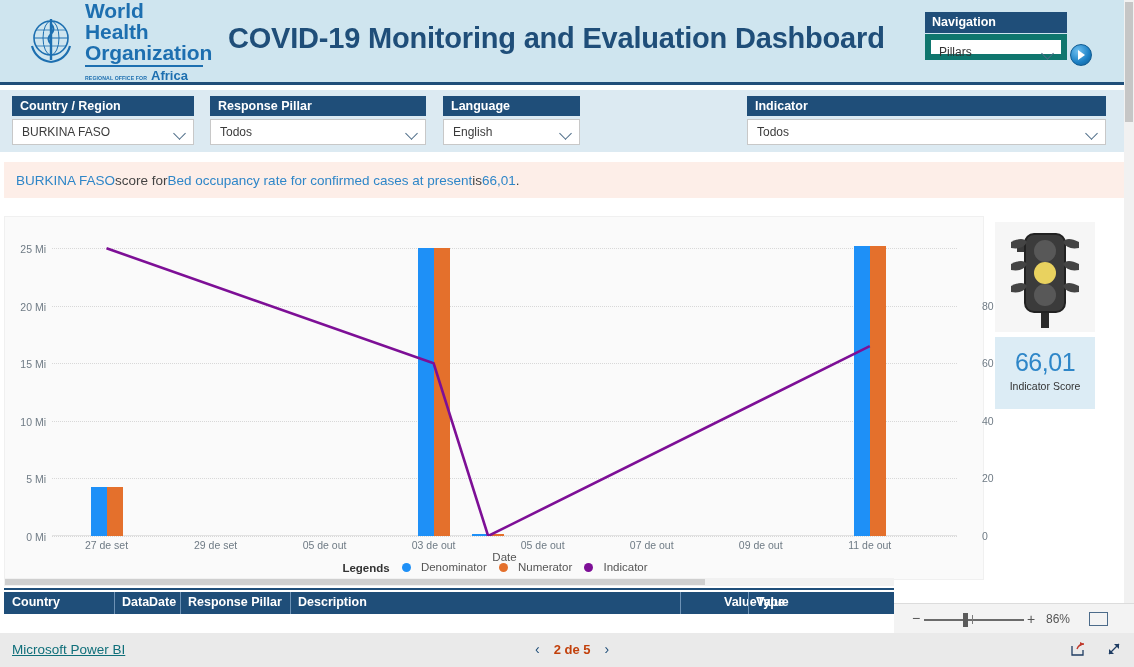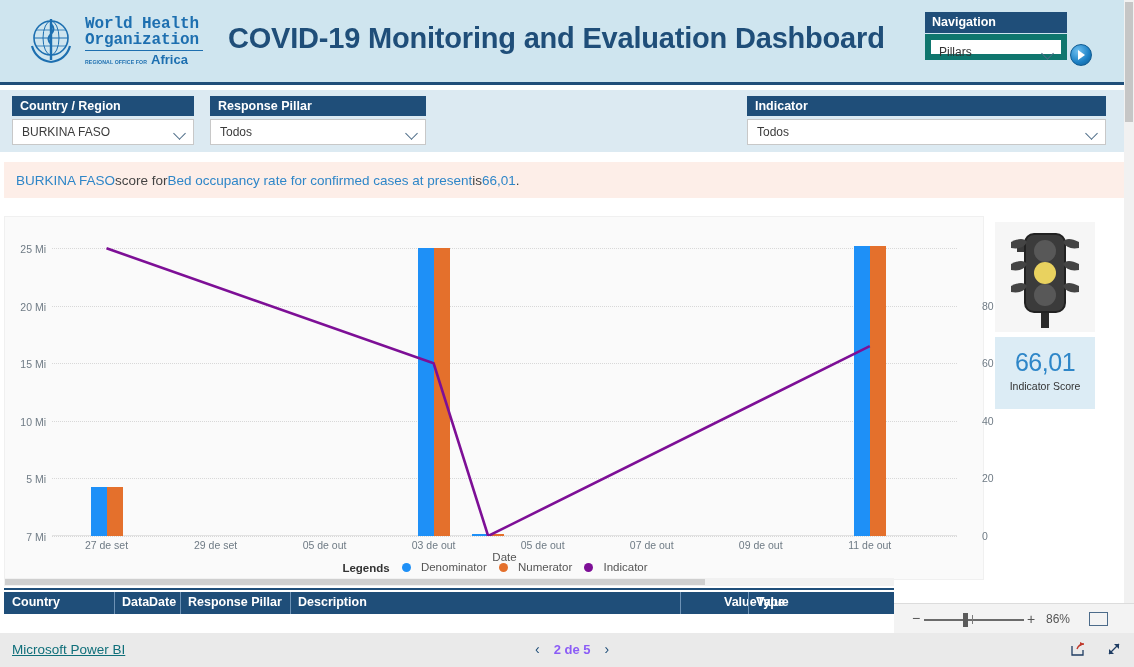--- a/index.html
+++ b/index.html
@@ -21,21 +21,21 @@
     position:absolute; left:0; top:82px; width:1134px; height:3px;
     background:#1f4e79;
   }
   .who-logo {
     position:absolute; left:24px; top:10px; width:185px; height:62px;
     display:flex; align-items:center; gap:7px;
   }
   .who-emblem { width:54px; height:54px; position:relative; flex:0 0 auto; }
   .who-text { line-height:1.0; }
   .who-text .l1, .who-text .l2 {
-    font-size:16px; font-weight:bold; color:#1d6fb0; letter-spacing:-0.1px;font-family:Liberation Mono, monospace;
+    font-size:21px; font-weight:bold; color:#1d6fb0; letter-spacing:-0.1px;
   }
   .who-rule { width:118px; height:1.5px; background:#1d6fb0; margin:2px 0 2px 0; }
   .who-sub { display:flex; align-items:baseline; gap:4px; }
   .who-sub .ro { font-size:5.2px; color:#1d6fb0; font-weight:bold; letter-spacing:0.1px;}
   .who-sub .af { font-size:13px; color:#1d6fb0; font-weight:bold; }
 
   .dash-title {
     position:absolute; left:228px; top:22px; width:680px;
     font-size:29px; font-weight:bold; color:#1f4e79;
     letter-spacing:-0.2px;
@@ -162,21 +162,21 @@
   .zfit i { position:absolute; width:4px; height:4px; border:1px solid #4c6b8a; }
 
   
   .footer { position:absolute; left:0; top:633px; width:1134px; height:34px; background:#eaeaea; }
   .pbi-link {
     position:absolute; left:12px; top:9px; font-size:13.5px; color:#0f6f7a;
     text-decoration:underline;
   }
   .pager { position:absolute; left:535px; top:8px; display:flex; align-items:center; gap:14px; }
   .pg-arrow { font-size:14px; color:#1f4e79; }
-  .pg-txt { font-size:13px; color:#8b5cf6; font-weight:bold; }
+  .pg-txt { font-size:13px; color:#c2410c; font-weight:bold; }
   .foot-icons { position:absolute; right:12px; top:8px; display:flex; gap:20px; }
   .ic { width:16px; height:16px; position:relative; }
 
   .scroll-v {
     position:absolute; right:0; top:0; width:10px; height:603px; background:#f1f1f1;
   }
   .scroll-v .thumb { position:absolute; left:1px; top:2px; width:8px; height:120px; background:#c6c6c6; }
   .scroll-h {
     position:absolute; left:4px; top:578px; width:890px; height:8px; background:#f1f1f1;
   }
@@ -234,20 +234,27 @@
         <span class="chev"></span>
       </div>
     </div>
     <div class="filter" style="left:210px;width:216px;">
       <div class="f-hdr">Response Pillar</div>
       <div class="f-sel">
         <span class="f-val">Todos</span>
         <span class="chev"></span>
       </div>
     </div>
+    <div class="filter" style="left:443px;width:137px;">
+      <div class="f-hdr">Language</div>
+      <div class="f-sel">
+        <span class="f-val">English</span>
+        <span class="chev"></span>
+      </div>
+    </div>
     <div class="filter" style="left:747px;width:359px;">
       <div class="f-hdr">Indicator</div>
       <div class="f-sel">
         <span class="f-val">Todos</span>
         <span class="chev"></span>
       </div>
     </div>
   </div>
 
   <div class="msg">
@@ -256,21 +263,21 @@
     <span class="hl">Bed occupancy rate for confirmed cases at present</span>
     <span> is </span>
     <span class="hl">66,01</span>
     <span>.</span>
   </div>
 
   <div class="chart-card">
     <div class="plot" id="plot">
       <div class="axis-base"></div>
     <div class="gridline" style="top: 305px;">
-          <span class="ytick">7 Mi</span>
+          <span class="ytick">0 Mi</span>
         </div>
         <div class="gridline" style="top: 247.453px;">
           <span class="ytick">5 Mi</span>
         </div>
         <div class="gridline" style="top: 189.906px;">
           <span class="ytick">10 Mi</span>
         </div>
         <div class="gridline" style="top: 132.358px;">
           <span class="ytick">15 Mi</span>
         </div>

